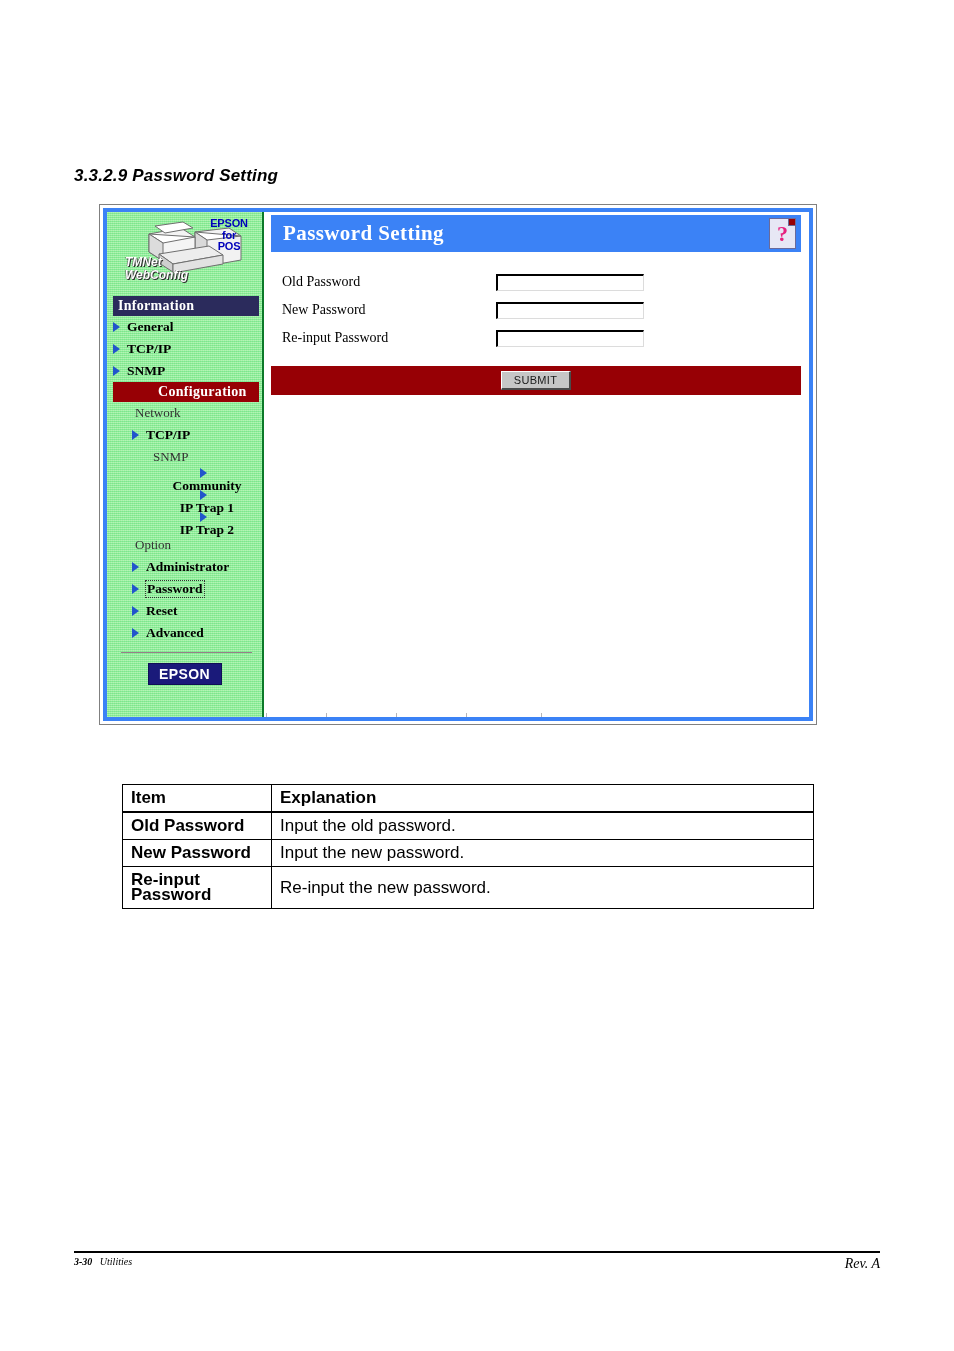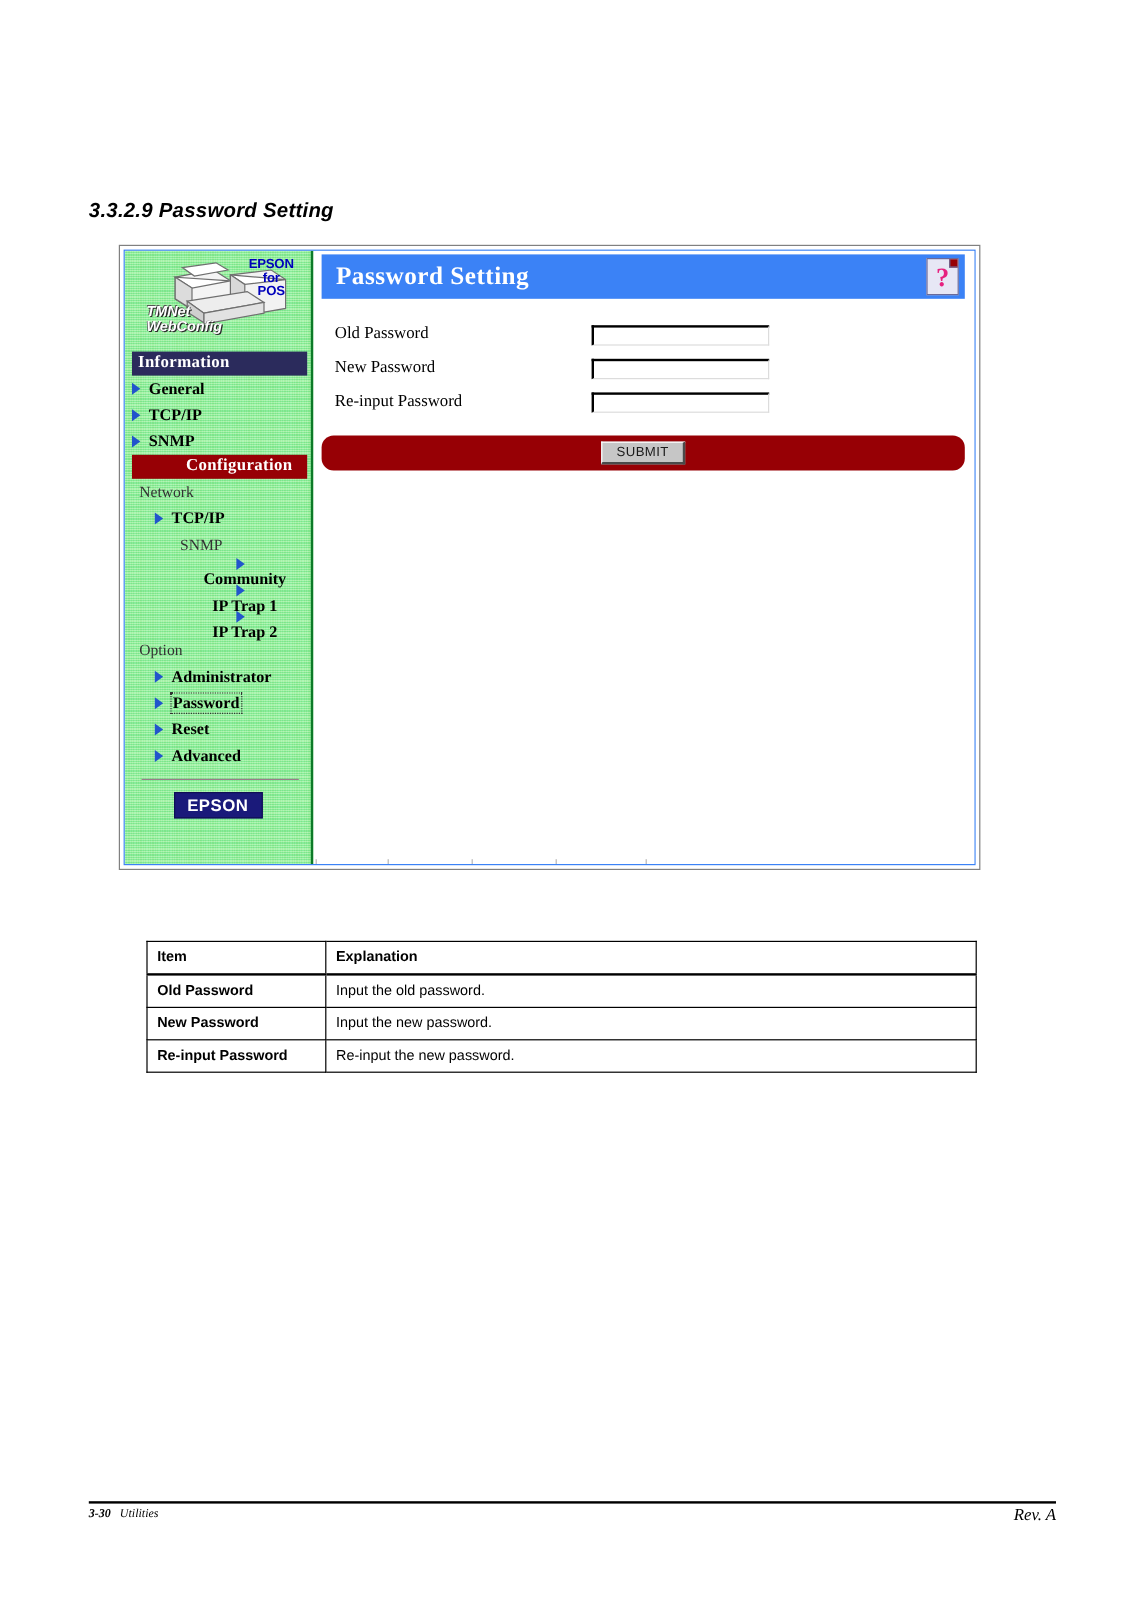--- a/index.html
+++ b/index.html
@@ -40,21 +40,21 @@
     height: 521px;
     background: #ffffff;
     border: 1px solid #808080;
     box-sizing: border-box;
     padding: 3px;
   }
   .frame-inner {
     position: relative;
     width: 100%;
     height: 100%;
-    border: 1px solid #3b82f6;
+    border: 4px solid #3b82f6;
     box-sizing: border-box;
     background: #ffffff;
     overflow: hidden;
   }
 
   
   .sidebar {
     position: absolute;
     left: 0px;
     top: 0px;
@@ -135,21 +135,21 @@
     font-weight: bold;
     color: #000000;
     white-space: nowrap;
   }
   .nav-item.lvl1 { padding-left: 6px; }
   .nav-item.lvl2 { padding-left: 25px; }
   .nav-item.lvl3 { padding-left: 45px; flex-direction: column; }
   .nav-item.group {
     font-weight: normal;
     color: #333333;
-    padding-left: 12px;
+    padding-left: 28px;
     font-size: 13px;
   }
   .nav-item.group.sub { padding-left: 46px; }
   .arrow {
     display: inline-block;
     width: 0; height: 0;
     border-top: 5px solid transparent;
     border-bottom: 5px solid transparent;
     border-left: 7px solid #2255cc;
     margin-right: 7px;
@@ -272,21 +272,20 @@
     padding: 0 2px;
     outline: none;
   }
 
   .submit-bar {
     height: 29px;
     background: #970005;
     display: flex;
     align-items: center;
     justify-content: center;
-    border-radius: 10px;
   }
   .submit-button {
     width: 70px;
     height: 19px;
     background: #c6c6c6;
     border-top: 1px solid #ffffff;
     border-left: 1px solid #ffffff;
     border-right: 2px solid #4a4a4a;
     border-bottom: 2px solid #4a4a4a;
     box-sizing: border-box;
@@ -316,21 +315,21 @@
   }
 
   
   .exp-table {
     position: absolute;
     left: 122px;
     top: 784px;
     width: 692px;
     border-collapse: collapse;
     font-family: "Liberation Sans", sans-serif;
-    font-size: 12px;
+    font-size: 17px;
   }
   .exp-table td, .exp-table th {
     border: 1px solid #000000;
     padding: 5px 8px 6px 8px;
     text-align: left;
     vertical-align: middle;
     line-height: 15px;
   }
   .exp-table th {
     font-weight: bold;

